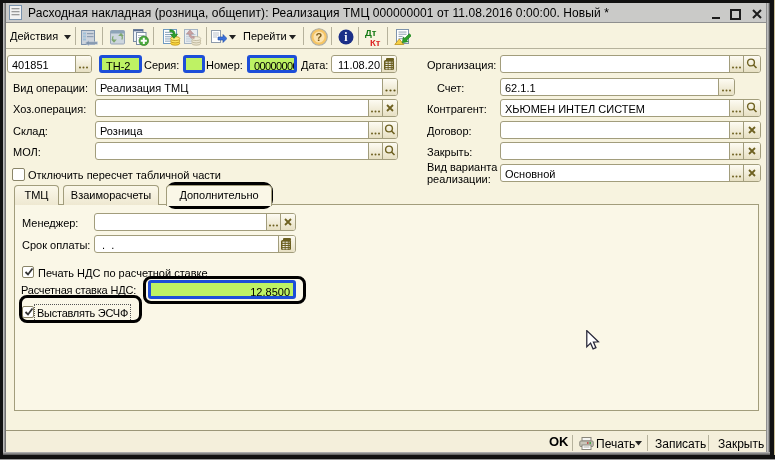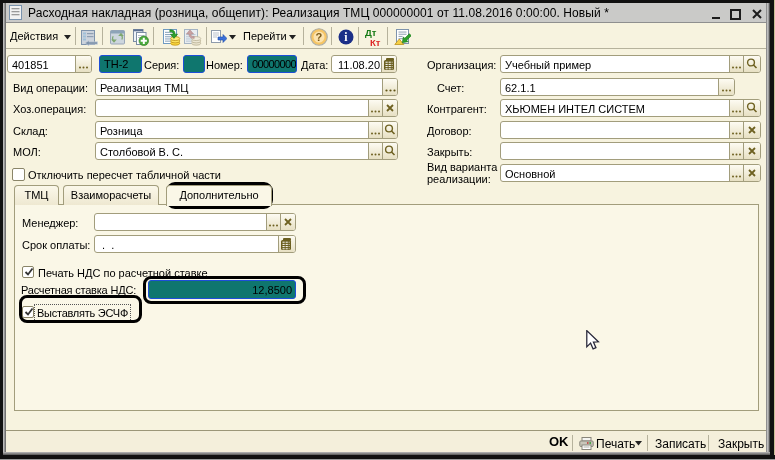--- a/index.html
+++ b/index.html
@@ -1,18 +1,18 @@
 <!DOCTYPE html>
 <html><head><meta charset="utf-8"><style>
 *{margin:0;padding:0;box-sizing:border-box}
 html,body{width:775px;height:460px;overflow:hidden}
 body{position:relative;font-family:"Liberation Sans",sans-serif;font-size:11px;color:#000;background:#F7F3DF}
 .abs{position:absolute}
 .lab{position:absolute;font-size:11px;white-space:nowrap;color:#000}
-.fld{position:absolute;height:18px;border:1px solid #1d4ed8;border-radius:3px;background:#0f766e;font-size:11px;line-height:16px;padding-left:4px;white-space:nowrap;overflow:hidden}
+.fld{position:absolute;height:18px;border:3px solid #1d4ed8;border-radius:3px;background:#bef264;font-size:11px;line-height:16px;padding-left:4px;white-space:nowrap;overflow:hidden}
 .combo{position:absolute;height:18px;border:1px solid #a29d7c;border-radius:3px;background:#fff;overflow:hidden}
 .val{position:absolute;left:4px;top:0;font-size:11px;line-height:18px;white-space:nowrap}
 .cbtn{position:absolute;top:0;bottom:0;background:linear-gradient(#fdfbf2,#e7e0c3);border-left:1px solid #a29d7c}
 .sep{position:absolute;width:1px;background:#b6b29c}
 .tab{position:absolute;top:185px;height:20px;border:1px solid #a29d7c;border-bottom:none;border-radius:4px 4px 0 0;background:linear-gradient(#fbf8ea,#eee8d1);font-size:11px;text-align:center;line-height:19px}
 .ann{position:absolute;border:3px solid #000;border-radius:8px}
 .cb{position:absolute;width:12px;height:12px;background:#fff;border:1px solid #8a8568;border-radius:2px}
 .bbtn{position:absolute;font-size:12px;top:437px;white-space:nowrap}
 </style></head>
 <body>
@@ -196,35 +196,33 @@
         <circle cx="10" cy="11.5" r="1" fill="#6e6121"></circle>
       </svg></div>
  <div class="cbtn" style="right:0;width:15px"><svg width="14" height="16" viewBox="0 0 14 16">
         <circle cx="6" cy="6.5" r="3.4" fill="none" stroke="#6e6121" stroke-width="1.4"></circle>
         <path d="M8.5,9 L11.5,12" stroke="#6e6121" stroke-width="1.6"></path>
       </svg></div>
 </div>
 
 <div class="lab" style="left:13px;top:146px">МОЛ:</div>
 <div class="combo" style="left:95px;top:142px;width:303px">
- <div class="val">Столбовой В. С.</div>
  <div class="cbtn" style="right:15px;width:14px"><svg width="13" height="16">
         <circle cx="3" cy="11.5" r="1" fill="#6e6121"></circle>
         <circle cx="6.5" cy="11.5" r="1" fill="#6e6121"></circle>
         <circle cx="10" cy="11.5" r="1" fill="#6e6121"></circle>
       </svg></div>
  <div class="cbtn" style="right:0;width:15px"><svg width="14" height="16" viewBox="0 0 14 16">
         <circle cx="6" cy="6.5" r="3.4" fill="none" stroke="#6e6121" stroke-width="1.4"></circle>
         <path d="M8.5,9 L11.5,12" stroke="#6e6121" stroke-width="1.6"></path>
       </svg></div>
 </div>
 
 <div class="lab" style="left:427px;top:59px">Организация:</div>
 <div class="combo" style="left:500px;top:55px;width:261px">
- <div class="val">Учебный пример</div>
  <div class="cbtn" style="right:17px;width:14px"><svg width="13" height="16">
         <circle cx="3" cy="11.5" r="1" fill="#6e6121"></circle>
         <circle cx="6.5" cy="11.5" r="1" fill="#6e6121"></circle>
         <circle cx="10" cy="11.5" r="1" fill="#6e6121"></circle>
       </svg></div>
  <div class="cbtn" style="right:0;width:17px"><svg width="16" height="16" viewBox="0 0 16 16">
         <circle cx="7" cy="6.5" r="3.4" fill="none" stroke="#6e6121" stroke-width="1.4"></circle>
         <path d="M9.5,9 L12.5,12" stroke="#6e6121" stroke-width="1.6"></path>
       </svg></div>
 </div>

